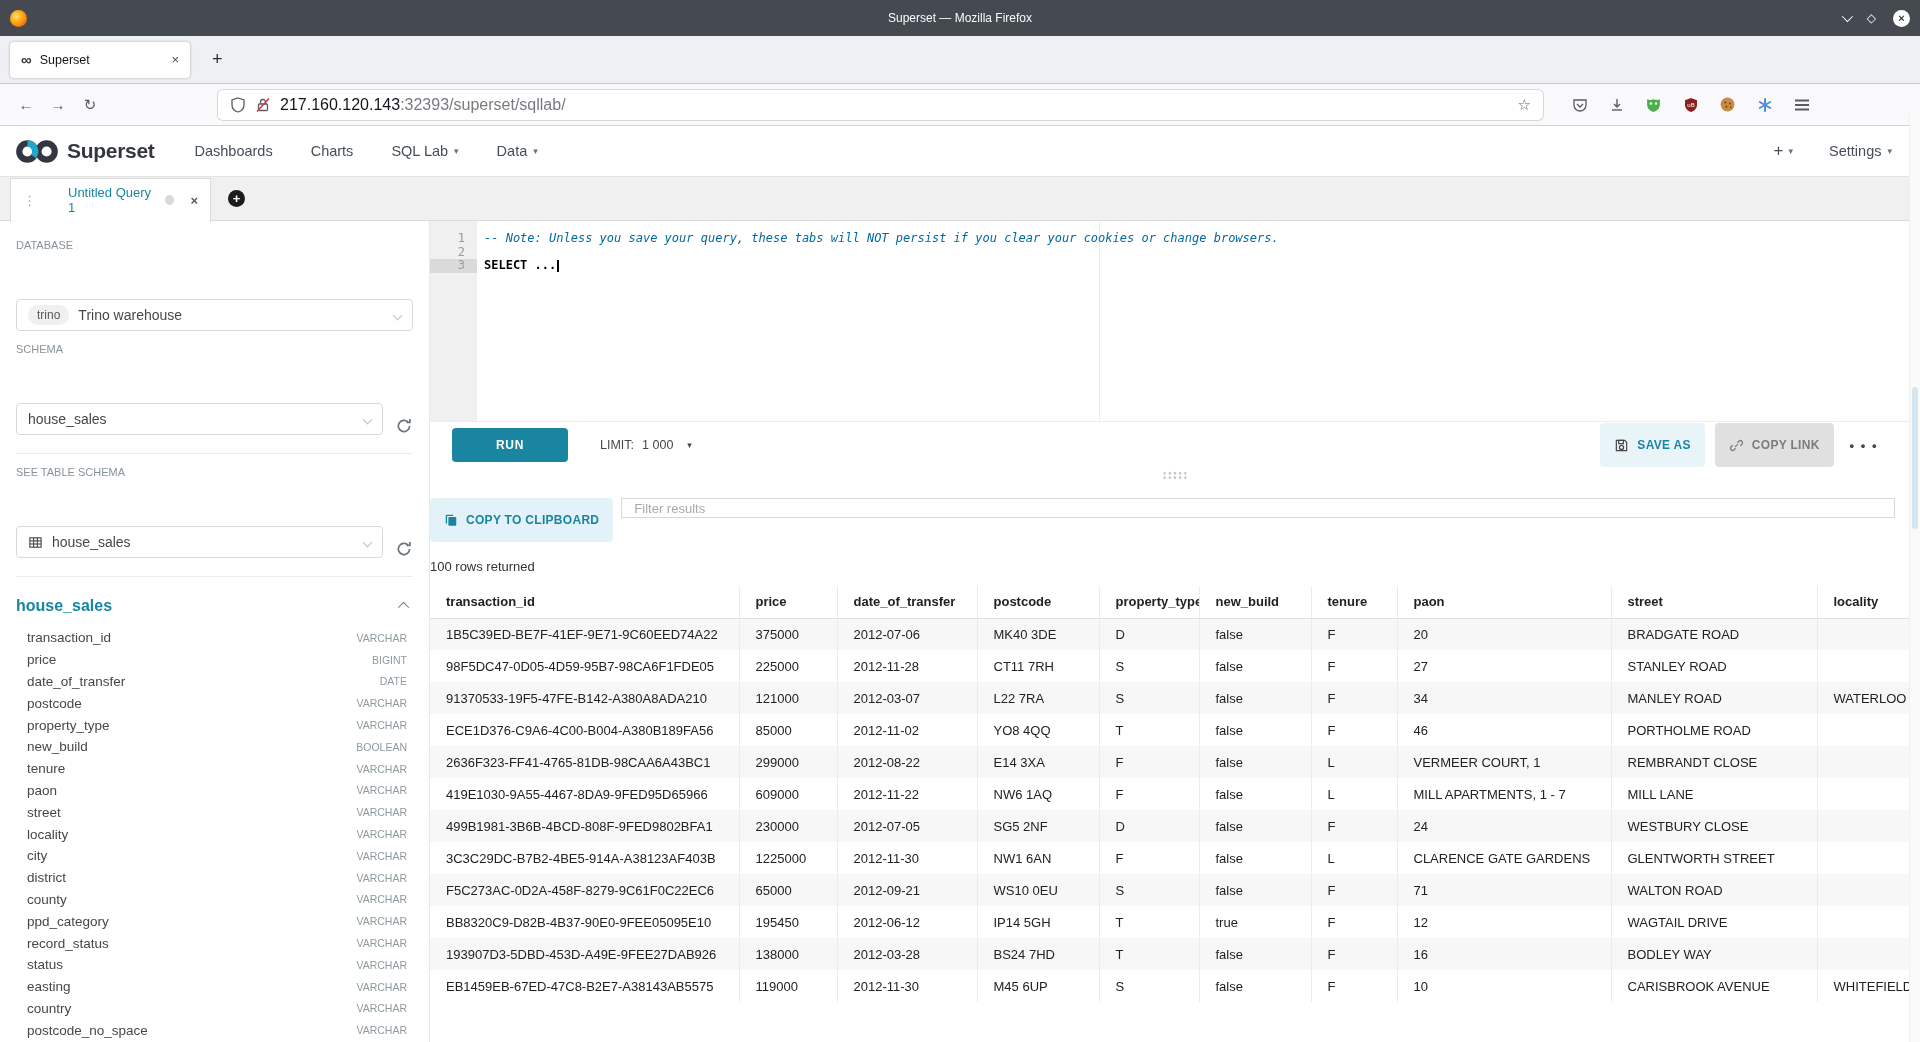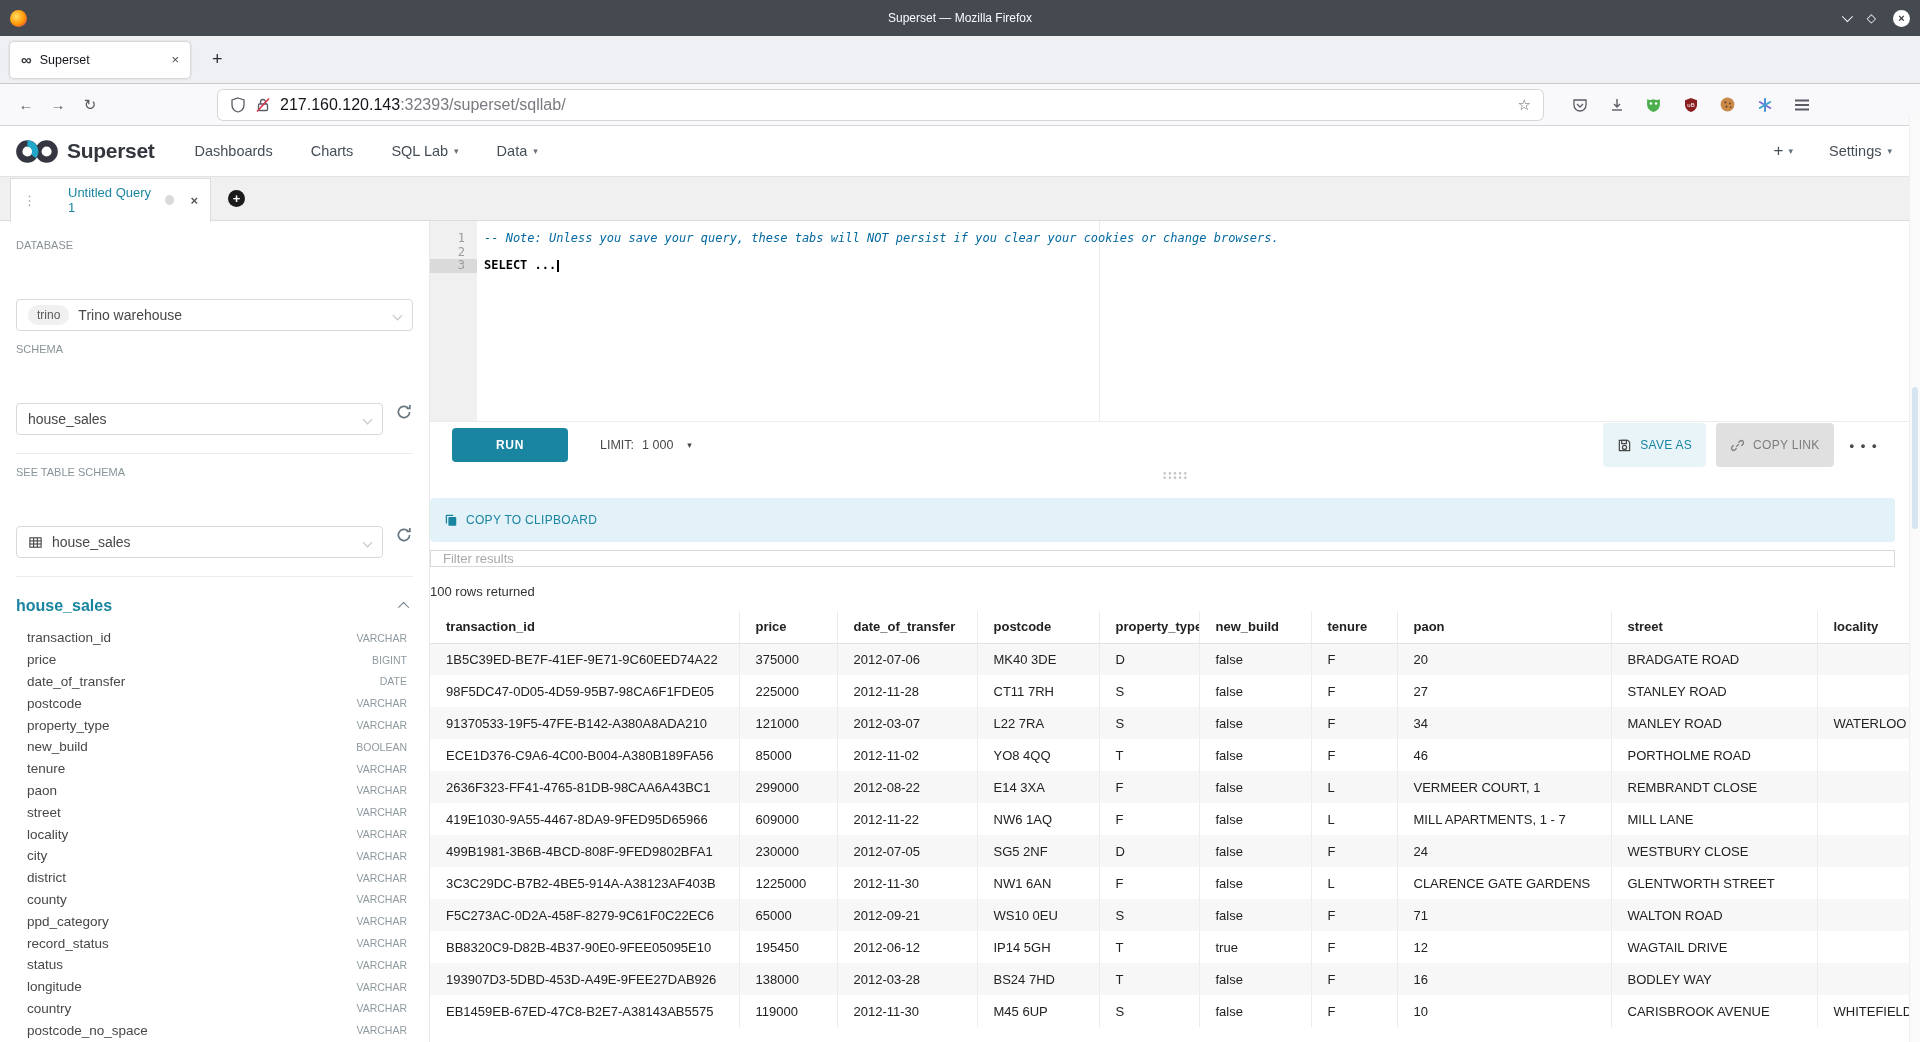--- a/index.html
+++ b/index.html
@@ -57,21 +57,21 @@
     display:flex; align-items:center; justify-content:center; margin-left:17px; line-height:0; }
 
   
   .content { display:flex; height:833px; }
   .sidebar { width:430px; flex:none; border-right:1px solid #e9e9e9; padding:16px 16px 0; overflow:hidden; }
   .pane { flex:1; display:flex; flex-direction:column; position:relative; min-width:0; }
 
   
   .fld-label { font-size:11px; color:#879399; margin:12px 0 7px; }
   .fld-label:first-child { margin-top:2px; }
-  .sel-row { display:flex; align-items:flex-start; gap:12px;margin-top:48px; }
+  .sel-row { display:flex; align-items:flex-end; gap:12px;margin-top:48px; }
   .select { flex:1; height:32px; border:1px solid #d9d9d9; border-radius:4px; background:#fff;
     display:flex; align-items:center; padding:0 11px; gap:9px; font-size:14px; color:#484848; }
   .chev { width:7px; height:7px; border-right:1.5px solid #bfbfbf; border-bottom:1.5px solid #bfbfbf; transform:rotate(45deg); margin-left:auto; flex:none; }
   .badge { background:#f0f0f0; border-radius:10px; padding:3px 9px; font-size:12px; color:#5a5a5a; }
   .refresh { width:18px; height:18px; color:#66757f; flex:none; }
   .divider { height:1px; background:#ececec; margin-top:18px; }
   .tbl-title-row { display:flex; align-items:center; margin-top:20px; padding-right:4px; }
   .tbl-title { color:#1985a0; font-weight:700; font-size:16px; }
   .chev-up { width:8px; height:8px; border-right:1.6px solid #66757f; border-bottom:1.6px solid #66757f; transform:rotate(-135deg) translateY(-2px); margin-left:auto; }
   .col-list { margin-top:12px; }
@@ -91,35 +91,35 @@
   .code-line.sql { color:#000; font-weight:700; }
   .cursor { display:inline-block; width:1.5px; height:12px; background:#000; vertical-align:text-bottom; margin-left:1px; }
 
   
   .run-row { height:46px; display:flex; align-items:center; padding:0 42px 0 22px; }
   .run-btn { width:116px; height:34px; background:#1985a0; color:#fff; border:none; border-radius:4px;
     font-weight:700; font-size:12px; letter-spacing:.6px; display:flex; align-items:center; justify-content:center; font-family:inherit; }
   .limit { margin-left:32px; display:flex; align-items:center; gap:8px; font-size:12.5px; color:#484848; }
   .limit .caret { color:#484848; margin-left:6px; }
   .right-btns { margin-left:auto; display:flex; align-items:center; gap:10px; }
-  .btn-sm { height:44px; padding:0 14px; border:none; border-radius:4px; font-weight:400; font-size:12px; letter-spacing:.3px;
+  .btn-sm { height:44px; padding:0 14px; border:none; border-radius:4px; font-weight:700; font-size:12px; letter-spacing:.3px;
     display:flex; align-items:center; gap:8px; font-family:inherit; }
   .saveas { background:#e9f4f9; color:#1985a0; }
   .copylink { background:#e0e0e0; color:#7c7c7c; }
   .more-btn { background:none; border:none; color:#484848; font-size:13px; font-weight:700; letter-spacing:1.5px; margin-left:6px; font-family:inherit; }
 
   .splitter { height:14px; display:flex; align-items:center; justify-content:center; }
   .grip { width:26px; height:9px; background-image:radial-gradient(#c4c4c4 1.2px, transparent 1.4px); background-size:5.2px 4.5px; }
 
   
   .south { padding-right:10px; }
   .south-tabs { display:flex; gap:37px; height:38px; align-items:stretch; border-bottom:1px solid #e8e8e8; padding-left:2px; }
   .stab { display:flex; align-items:center; font-size:12.5px; color:#454e57; letter-spacing:.3px; position:relative; }
   .stab.active::after { content:""; position:absolute; left:0; right:0; bottom:-1px; height:3px; background:#3b4168; }
-  .res-toolbar { display:flex; gap:8px; margin:16px 15px 0 0;flex-direction:column; }
+  .res-toolbar { display:flex; gap:8px; margin:16px 15px 0 0; }
   .copyclip { background:#e3f2f9; color:#1985a0; }
   .filter-input { flex:1; height:20px; border:1px solid #d9d9d9; border-radius:0; padding:0 12px; font-size:13px; color:#484848; font-family:inherit; }
   .filter-input::placeholder { color:#a9a9a9; }
   .rowcount { margin-top:17px; font-size:13px; color:#333; }
 
   .tablewrap { margin-top:12px; }
   table { border-collapse:collapse; table-layout:fixed; width:1480px; font-size:13px; color:#222; }
   th { font-weight:700; text-align:left; height:32px; padding:0 8px 0 16px; background:#fff;
        border-right:1px solid #ececec; border-bottom:1px solid #e2e2e2; overflow:hidden; white-space:nowrap; }
   td { height:32px; padding:0 8px 0 16px; border-right:1px solid #ececec; overflow:hidden; white-space:nowrap; }
@@ -379,21 +379,21 @@
         </div>
         <div class="col-row">
           <span class="col-name">record_status</span>
           <span class="col-type">VARCHAR</span>
         </div>
         <div class="col-row">
           <span class="col-name">status</span>
           <span class="col-type">VARCHAR</span>
         </div>
         <div class="col-row">
-          <span class="col-name">longitude</span>
+          <span class="col-name">easting</span>
           <span class="col-type">VARCHAR</span>
         </div>
         <div class="col-row">
           <span class="col-name">country</span>
           <span class="col-type">VARCHAR</span>
         </div>
         <div class="col-row">
           <span class="col-name">postcode_no_space</span>
           <span class="col-type">VARCHAR</span>
         </div>

